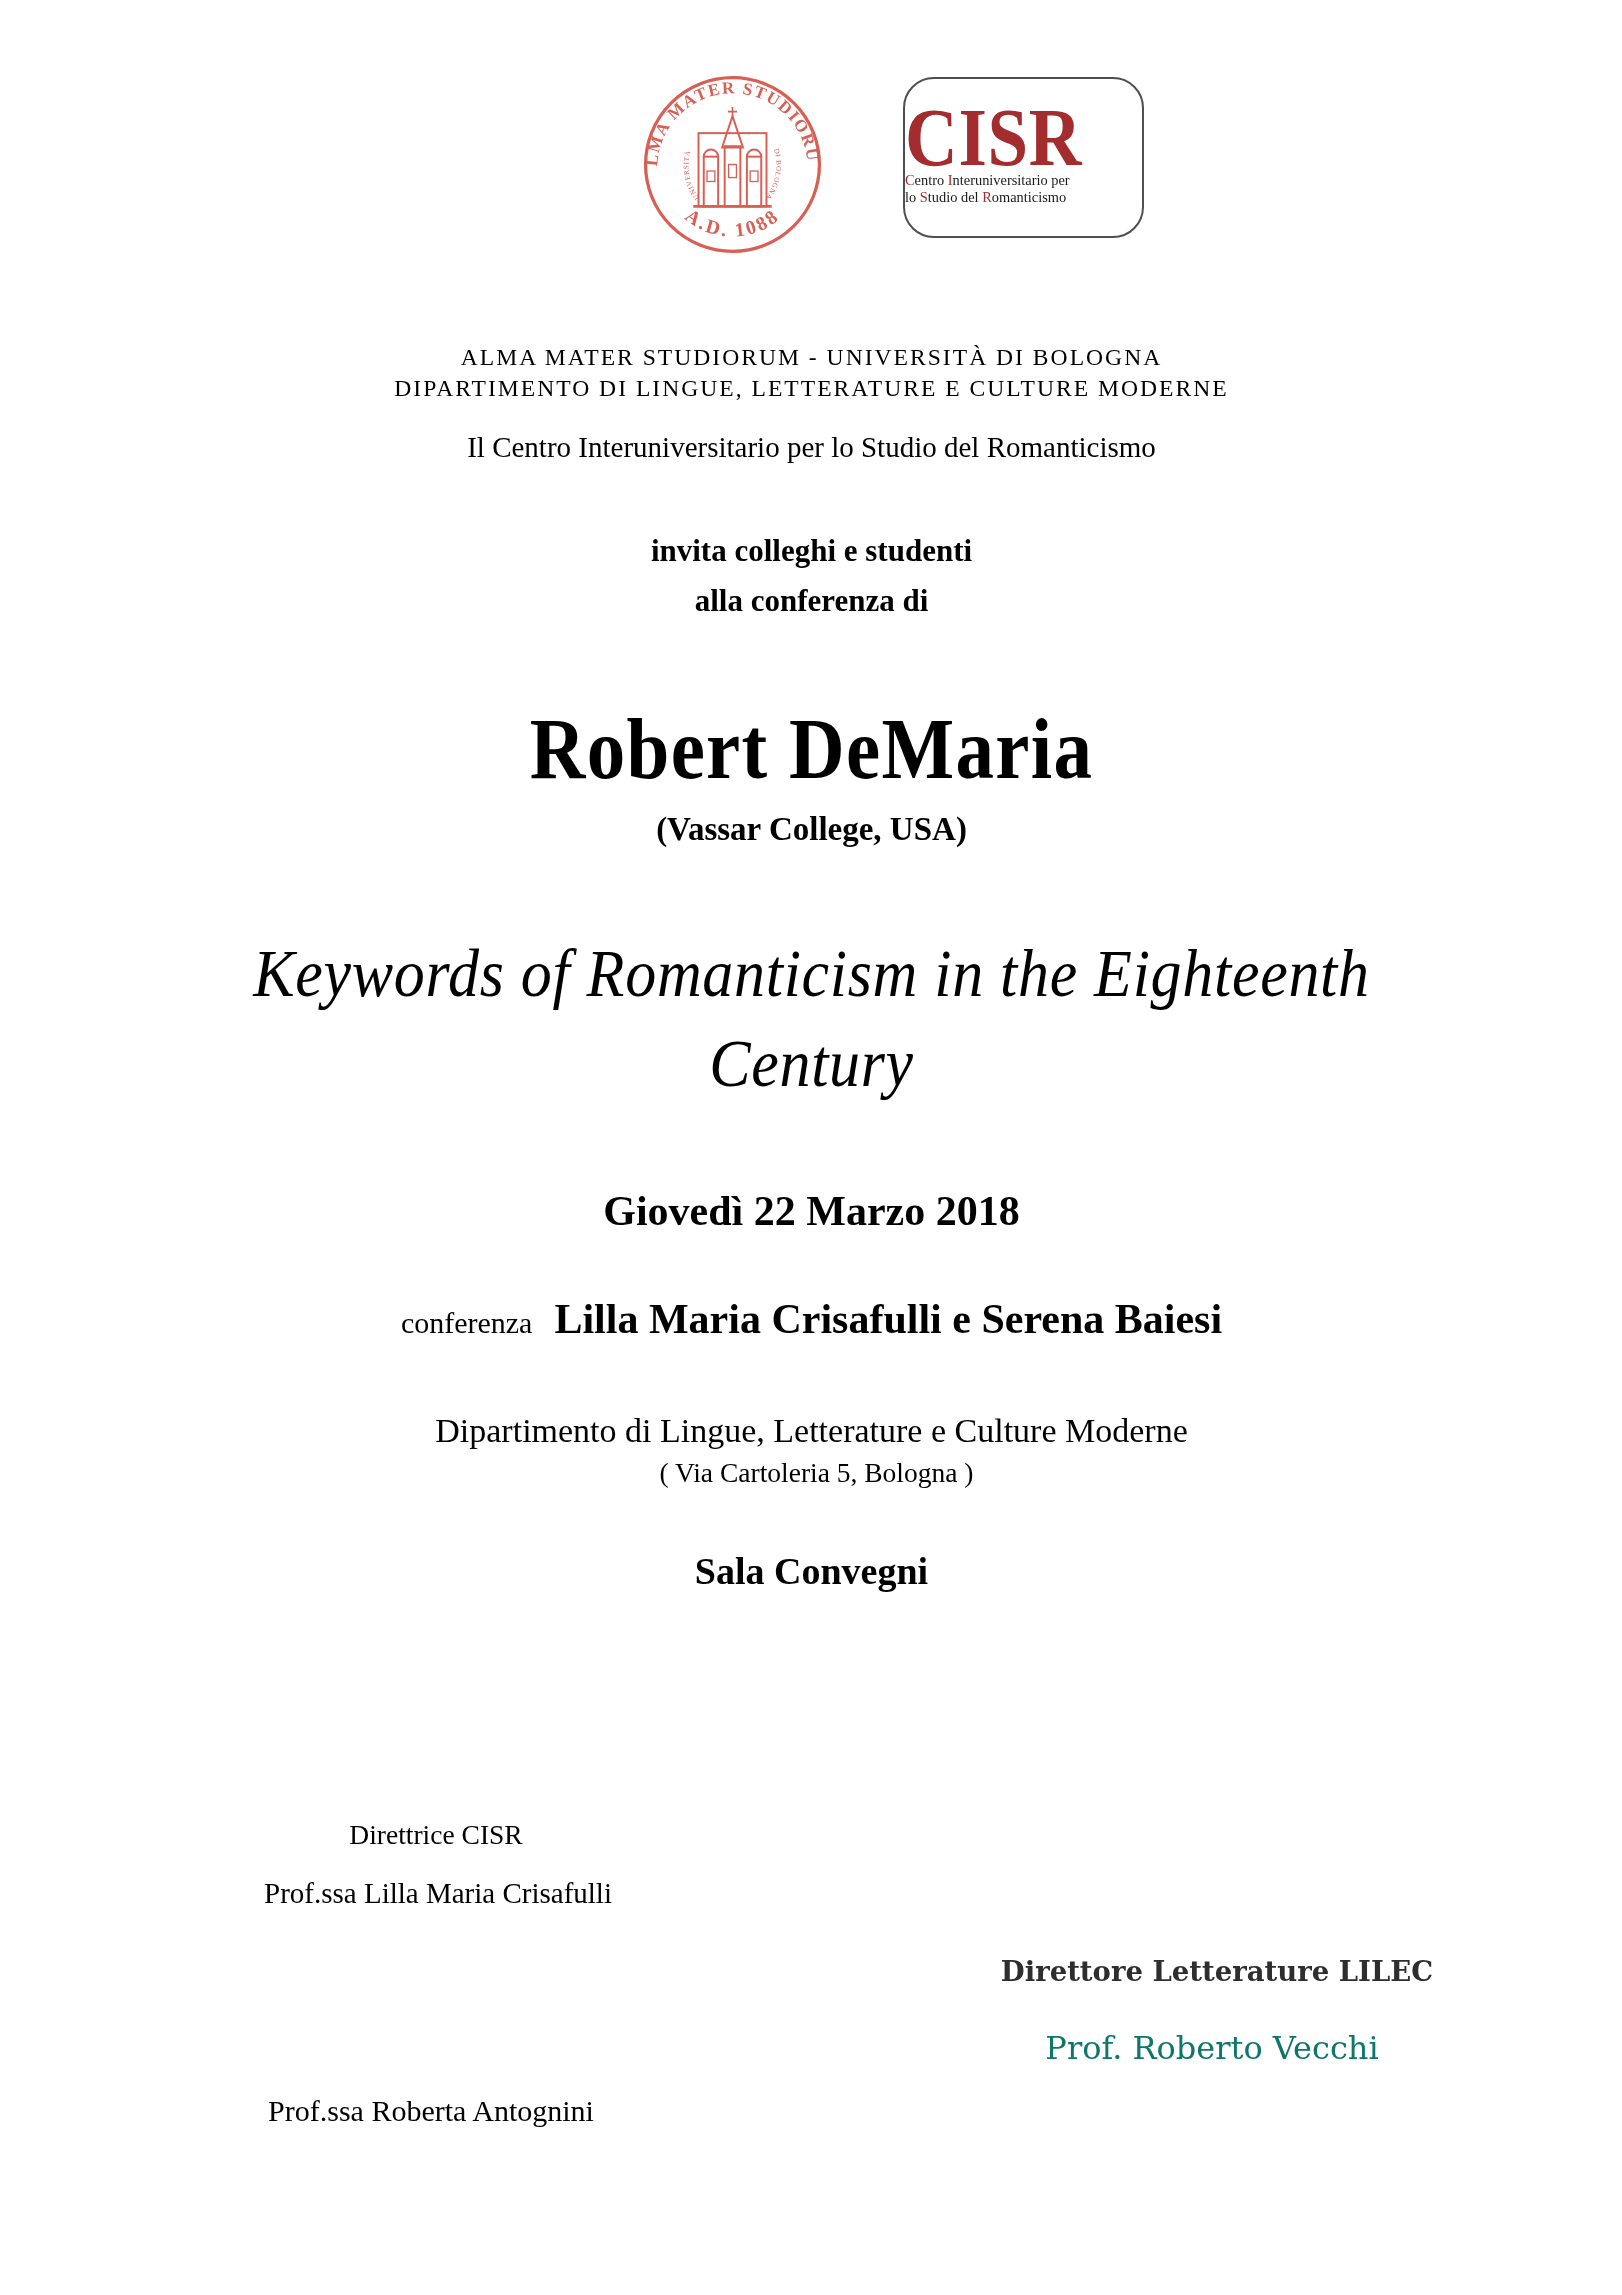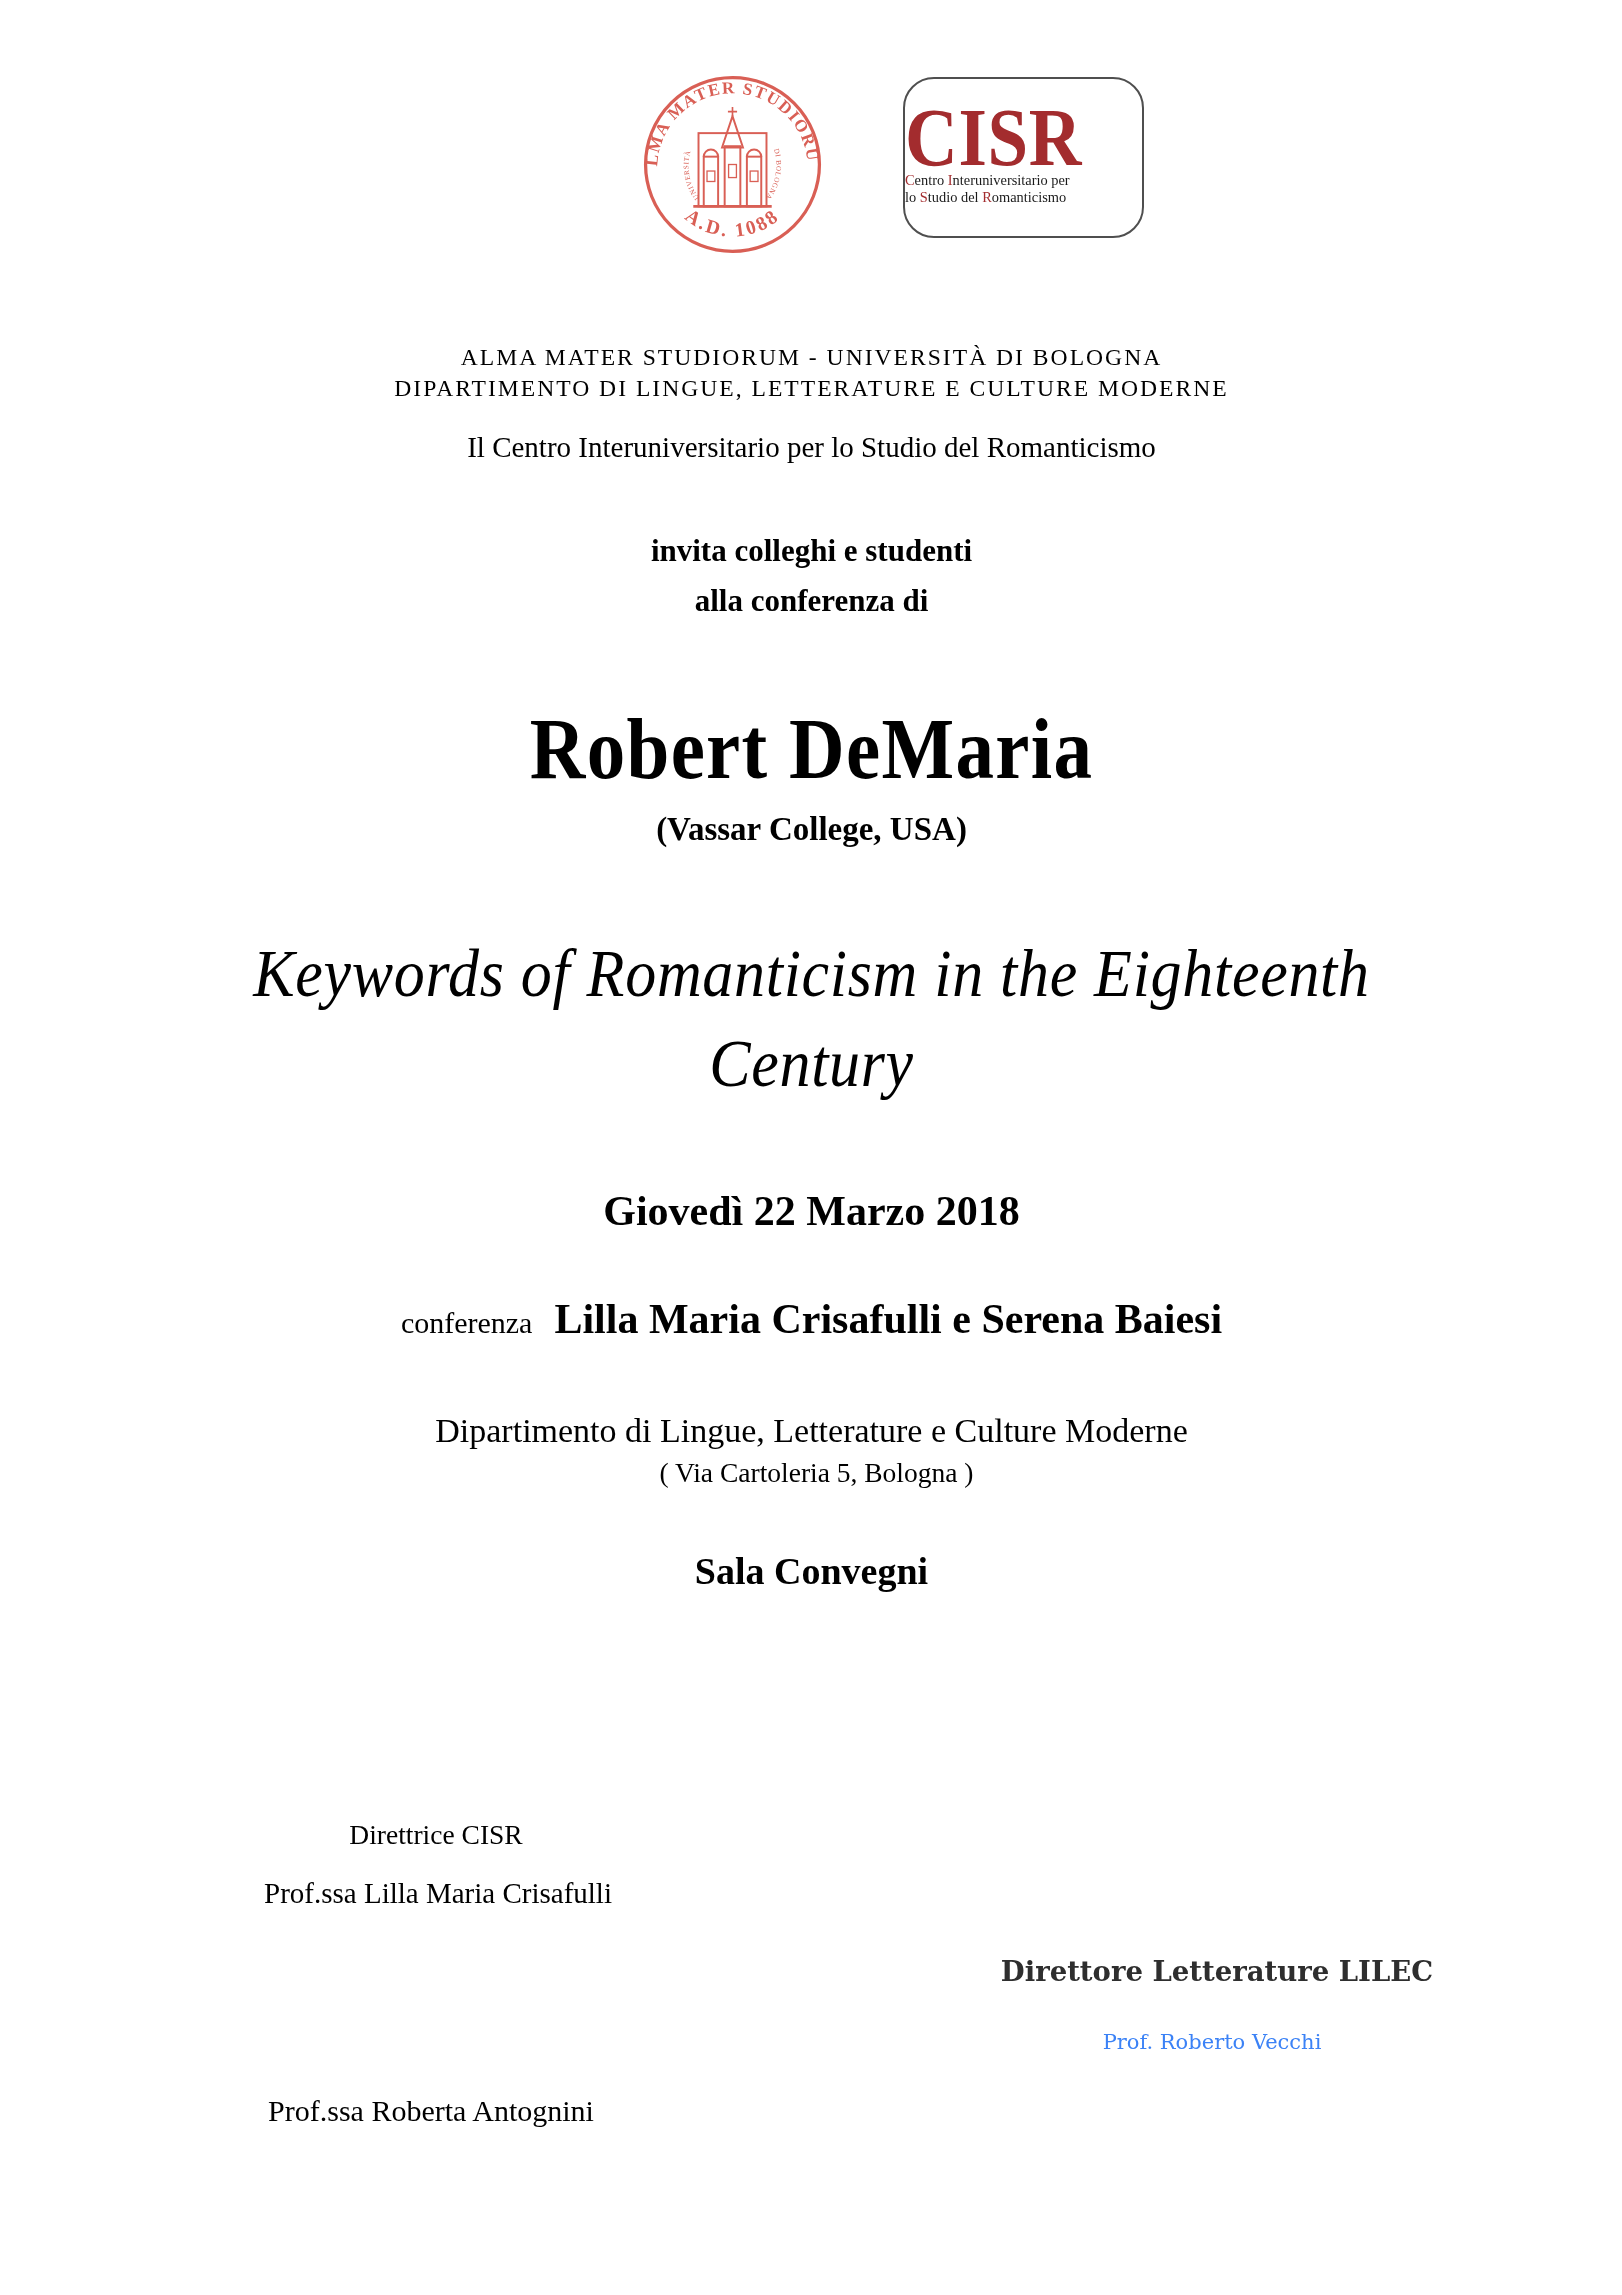--- a/index.html
+++ b/index.html
@@ -40,21 +40,21 @@
   .venue1{top:1414px;font-size:34px;}
   .venue2{top:1459px;font-size:27.5px;padding-left:10px;}
   .room{top:1552px;font-size:38px;font-weight:bold;}
   .time{top:1656px;font-size:38px;font-weight:bold;}
 
   
   .sig-dir-title{left:436px;top:1821px;font-size:27.5px;font-weight:normal;}
   .sig-dir-name{left:438px;top:1879px;font-size:29px;}
   .sig-lilec-title{left:1217px;top:1958px;font-size:27.5px;font-weight:bold;font-family:"DejaVu Serif",serif;color:#2e2e2e;}
   .sig-ecco-title{left:433px;top:2025px;font-size:31px;font-weight:bold;}
-  .sig-lilec-name{left:1212px;top:2032px;font-size:21px;font-family:"DejaVu Serif",serif;color:#3b82f6;}
+  .sig-lilec-name{left:1212px;top:2032px;font-size:32px;font-family:"DejaVu Serif",serif;color:#0f766e;}
   .sig-ecco-name{left:431px;top:2096px;font-size:30px;}
 
   
   .seal{position:absolute;left:641px;top:73px;width:183px;height:183px;}
   .cisr-box{
     position:absolute;left:903px;top:77px;width:241px;height:161px;
     box-sizing:border-box;border:2.6px solid #4f4f4f;border-radius:31px;background:#fff;
     display:flex;flex-direction:column;align-items:flex-start;justify-content:center;
   }
   .cisr-acronym{

